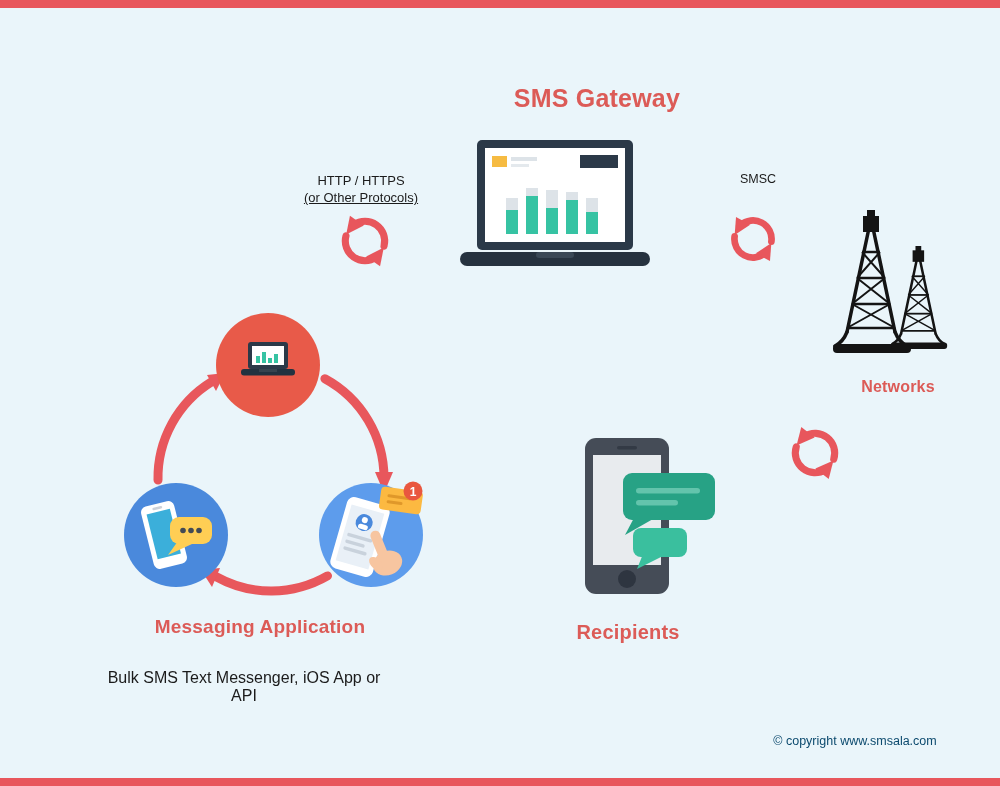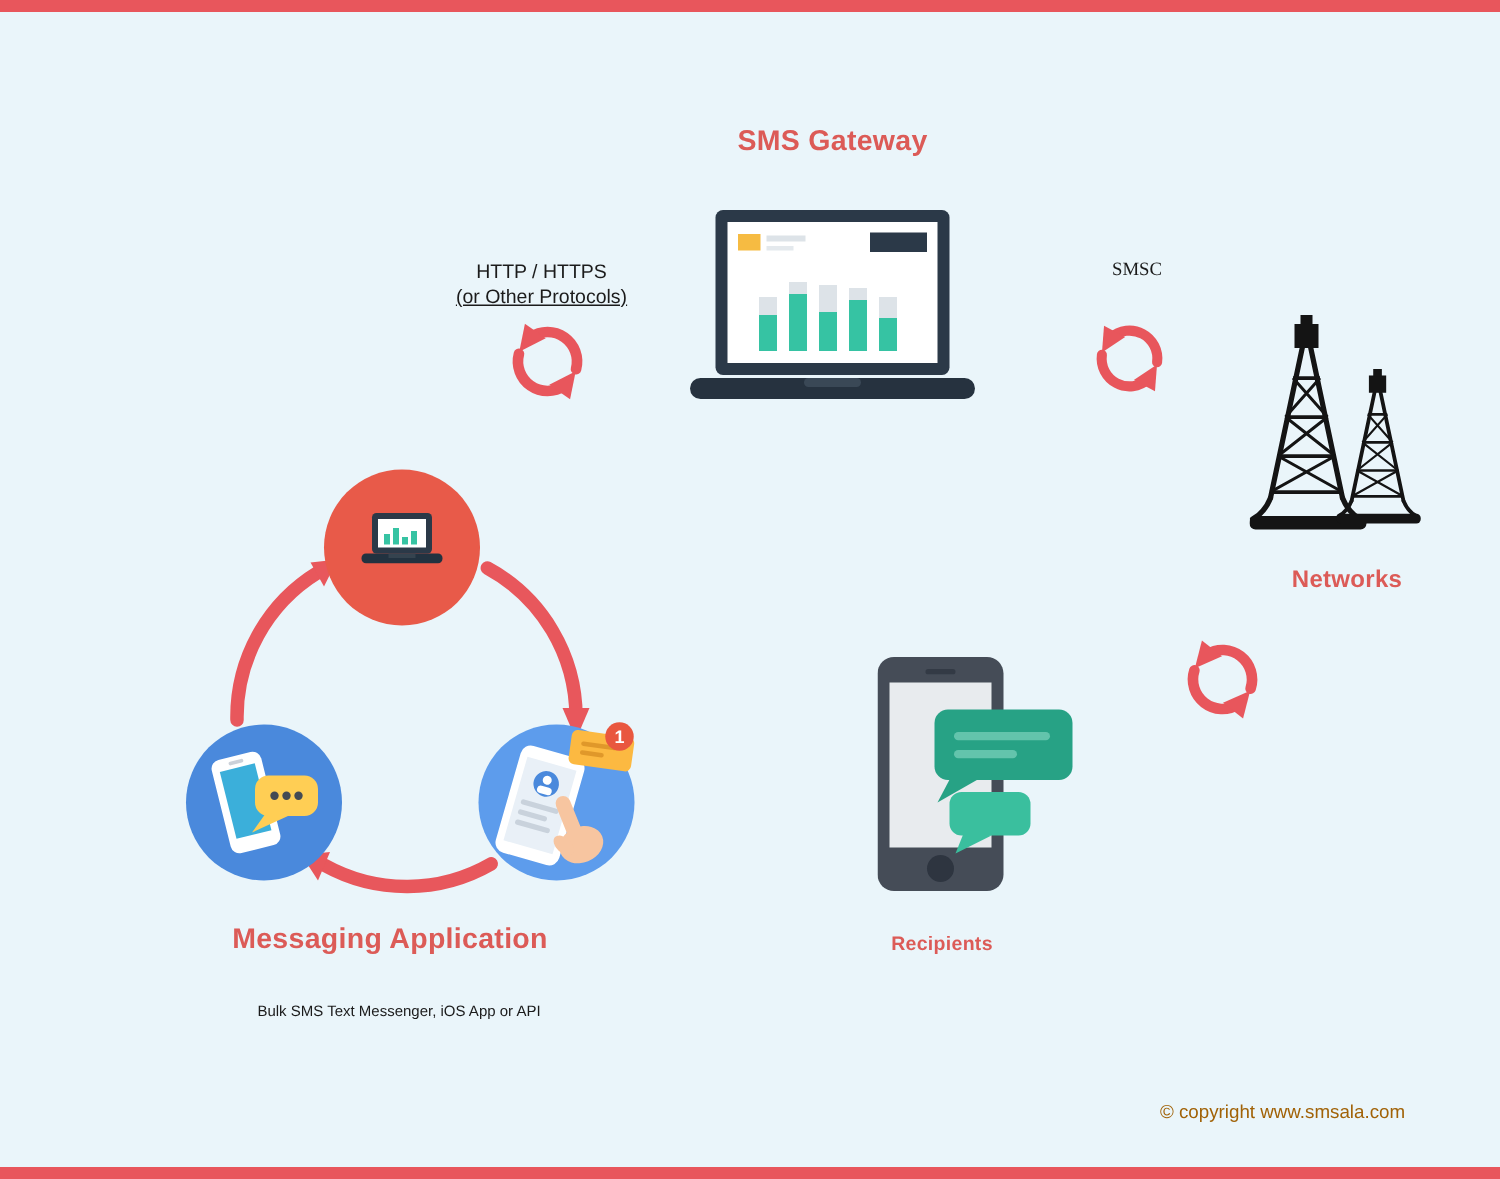--- a/index.html
+++ b/index.html
@@ -32,21 +32,21 @@
   svg { display: block; }
 </style>
 </head>
 <body>
 
 <div class="stage">
 
   <div class="bar top"></div>
   <div class="bar bottom"></div>
 
-  <div class="abs red-heading" style="left:430px; top:84px; width:250px; font-size:19px;">SMS Gateway</div>
+  <div class="abs red-heading" style="left:430px; top:84px; width:250px; font-size:25px;text-align:right;">SMS Gateway</div>
 
   <div class="abs" style="left:460px; top:140px;">
     <svg width="190" height="132" viewBox="0 0 190 132">
       <g>
         <rect x="17" y="0" width="156" height="110" rx="5" fill="#2b3948"></rect>
         <rect x="25" y="8" width="140" height="94" fill="#ffffff"></rect>
       </g>
       <g>
         <rect x="32" y="16" width="15" height="11" fill="#f6bb42"></rect>
         <rect x="51" y="17" width="26" height="4" fill="#dde3e8"></rect>
@@ -79,21 +79,21 @@
     <svg width="70" height="70" viewBox="0 0 64 64">
       <g transform="rotate(35 32 32)">
         <path d="M48.9 25.8 A18 18 0 0 0 15.1 25.8" stroke="#e8565c" stroke-width="6.5" fill="none" stroke-linecap="round"></path>
         <polygon points="7.5,21 23,21 14.5,37" fill="#e8565c"></polygon>
         <path d="M15.1 38.2 A18 18 0 0 0 48.9 38.2" stroke="#e8565c" stroke-width="6.5" fill="none" stroke-linecap="round"></path>
         <polygon points="41,43 56.5,43 49.5,27" fill="#e8565c"></polygon>
       </g>
     </svg>
   </div>
 
-  <div class="abs small-label" style="left:708px; top:172px; width:100px; font-size:12.5px;font-family:Liberation Serif, serif;">SMSC</div>
+  <div class="abs small-label" style="left:708px; top:172px; width:100px; font-size:12.5px;">SMSC</div>
 
   <div class="abs" style="left:720px; top:206px;">
     <svg width="66" height="66" viewBox="0 0 64 64">
       <g transform="rotate(28 32 32)">
         <path d="M48.9 25.8 A18 18 0 0 0 15.1 25.8" stroke="#e8565c" stroke-width="6.5" fill="none" stroke-linecap="round"></path>
         <polygon points="7.5,21 23,21 14.5,37" fill="#e8565c"></polygon>
         <path d="M15.1 38.2 A18 18 0 0 0 48.9 38.2" stroke="#e8565c" stroke-width="6.5" fill="none" stroke-linecap="round"></path>
         <polygon points="41,43 56.5,43 49.5,27" fill="#e8565c"></polygon>
       </g>
     </svg>
@@ -149,21 +149,21 @@
         <polygon points="50,78 40,97 68,81" fill="#27a285"></polygon>
         <rect x="38" y="35" width="92" height="47" rx="9" fill="#27a285"></rect>
         <rect x="51" y="50" width="64" height="5.5" rx="2.75" fill="#63c4ac"></rect>
         <rect x="51" y="62" width="42" height="5.5" rx="2.75" fill="#63c4ac"></rect>
         <polygon points="58,116 52,131 76,119" fill="#3abf9e"></polygon>
         <rect x="48" y="90" width="54" height="29" rx="8" fill="#3abf9e"></rect>
       </g>
     </svg>
   </div>
 
-  <div class="abs red-heading" style="left:553px; top:621px; width:150px; font-size:13px;">Recipients</div>
+  <div class="abs red-heading" style="left:553px; top:621px; width:150px; font-size:20px;">Recipients</div>
 
   <div class="abs" style="left:108px; top:303px;">
     <svg width="330" height="312" viewBox="0 0 330 312">
 
       <g fill="none" stroke="#e8575c" stroke-width="9" stroke-linecap="round">
         <path d="M216.9 75.7 A113 113 0 0 1 276 175"></path>
         <path d="M219.5 272.9 A113 113 0 0 1 108.2 273.8"></path>
         <path d="M50 177 A113 113 0 0 1 103.9 78.7"></path>
       </g>
       <g fill="#e8575c">
@@ -224,17 +224,17 @@
         <g transform="translate(276,254) rotate(-22)">
           <rect x="-5" y="-28" width="10" height="30" rx="5" fill="#f7c5a0"></rect>
           <ellipse cx="1" cy="7" rx="15" ry="12" fill="#f7c5a0"></ellipse>
           <ellipse cx="-10" cy="3" rx="5" ry="8" fill="#f7c5a0" transform="rotate(-25 -10 3)"></ellipse>
         </g>
       </g>
     </svg>
   </div>
 
   <div class="abs red-heading" style="left:135px; top:616px; width:250px; font-size:19px;">Messaging Application</div>
-  <div class="abs small-label" style="left:116px; top:669px; width:300px; font-size:10px;">Bulk SMS Text Messenger, iOS App or API</div>
-
-  <div class="abs small-label" style="left:740px; top:734px; width:230px; font-size:12.5px; color:#a16207;">© copyright www.smsala.com</div>
+  <div class="abs small-label" style="left:94px; top:669px; width:300px; font-size:16px;">Bulk SMS Text Messenger, iOS App or API</div>
+
+  <div class="abs small-label" style="left:740px; top:734px; width:230px; font-size:12.5px; color:#0c4a6e;">© copyright www.smsala.com</div>
 
 </div>
 
 </body></html>

